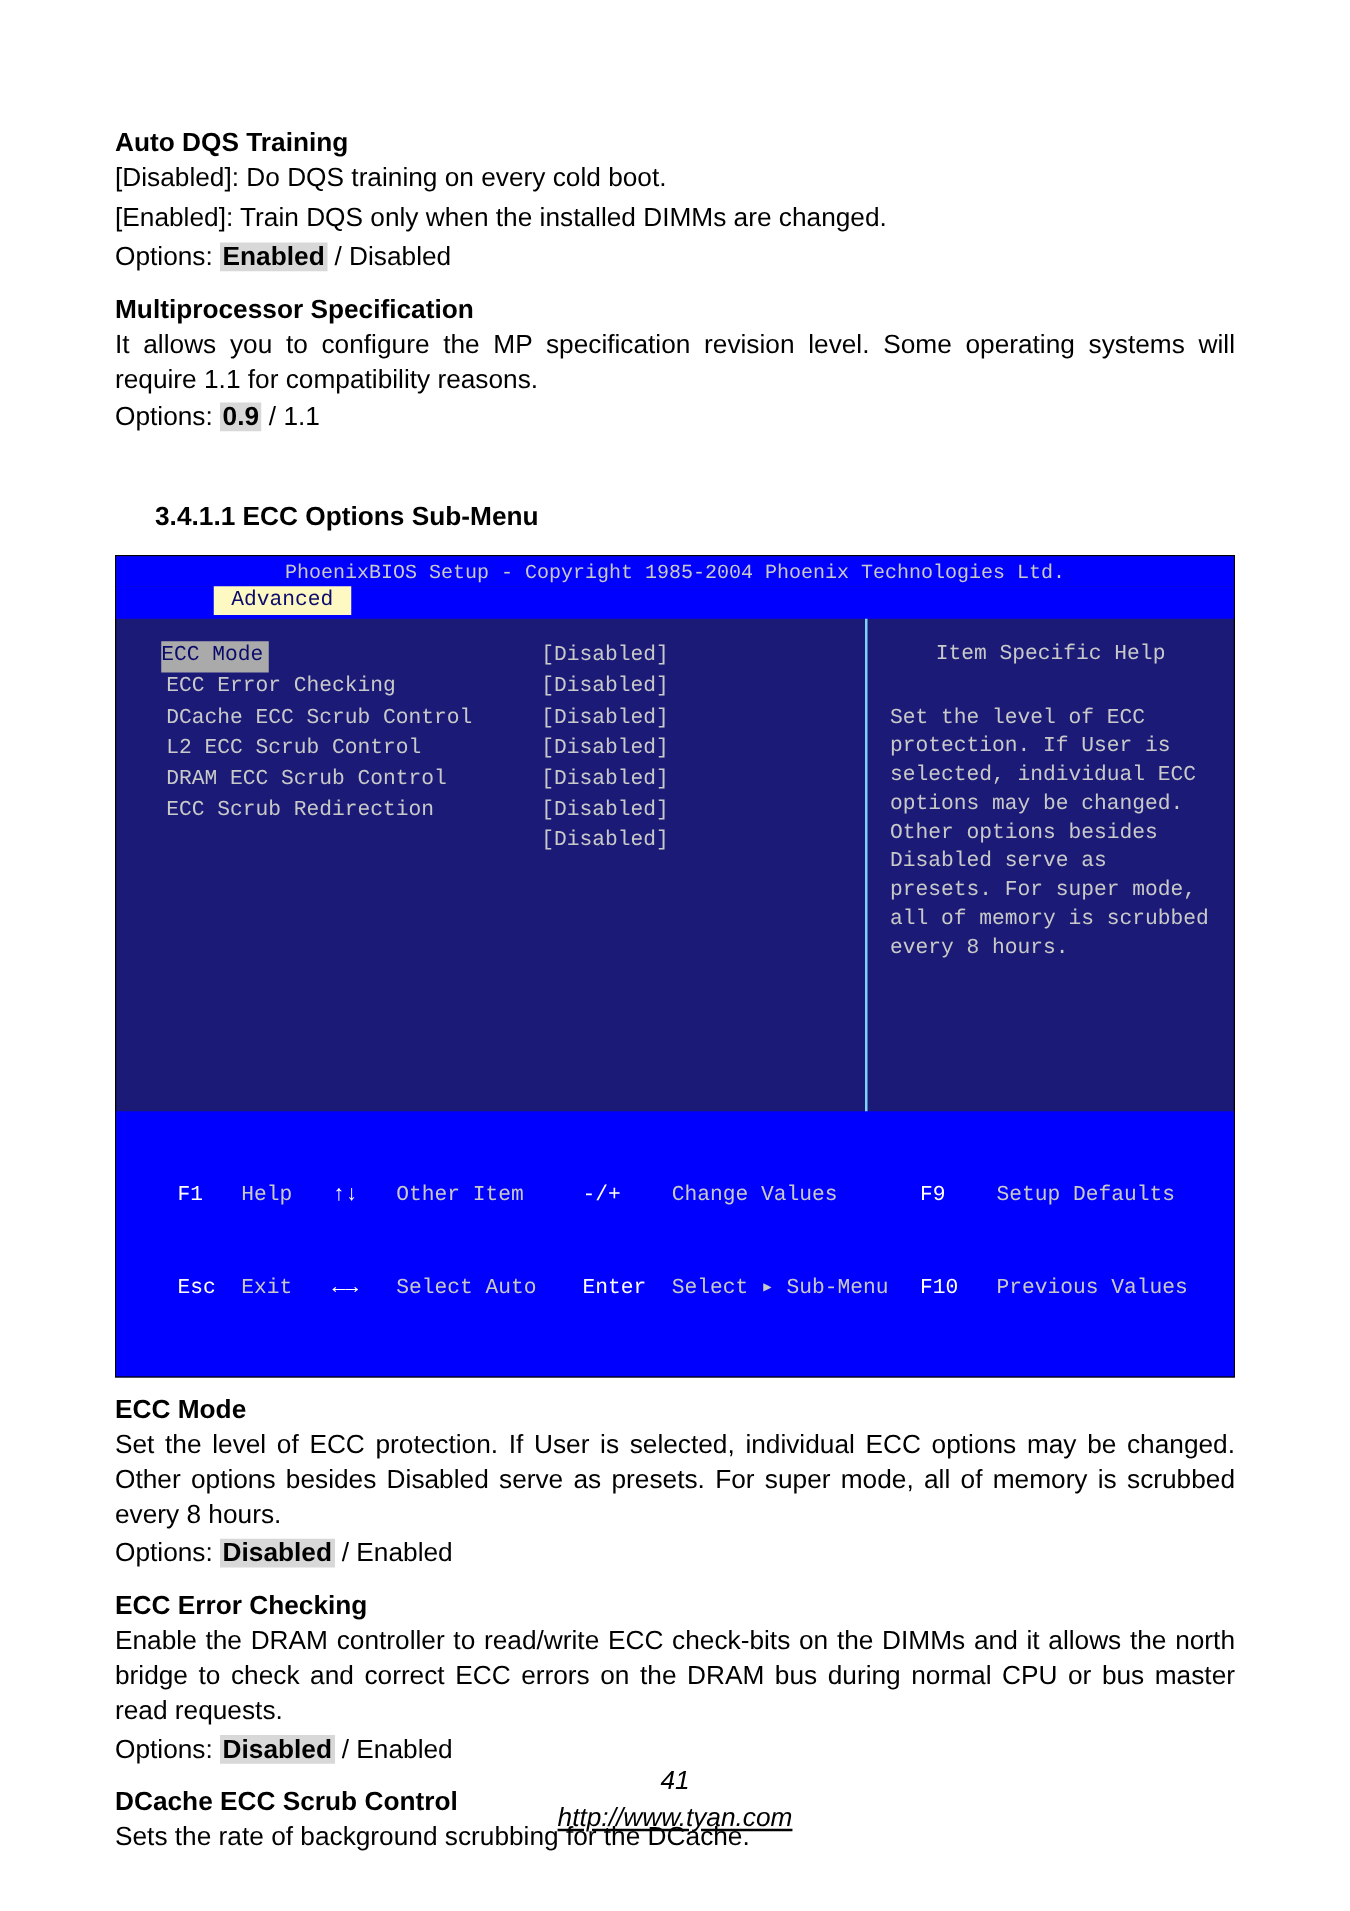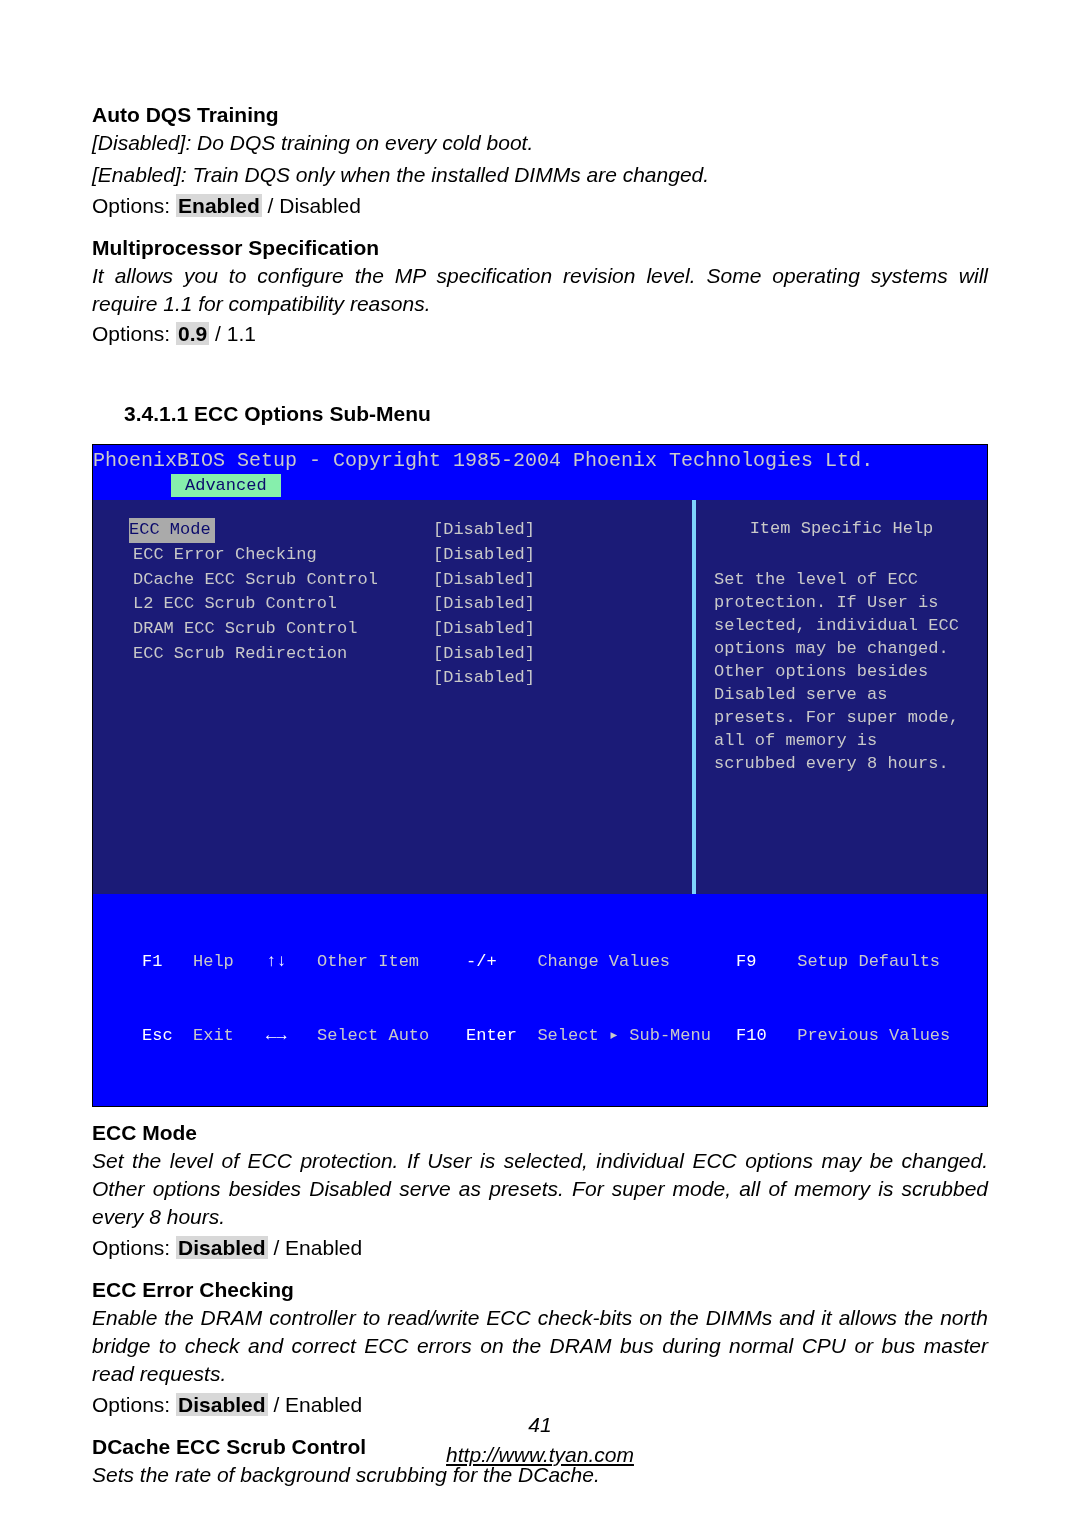--- a/index.html
+++ b/index.html
@@ -14,21 +14,20 @@
     position: relative;
   }
   .section-heading {
     font-weight: bold;
     margin-top: 8px;
     margin-bottom: 2px;
   }
   .para {
     line-height: 1.35;
     margin-bottom: 4px;
-    font-style: italic;
   }
   .para.justify {
     text-align: justify;
   }
   .opts { margin-bottom: 18px; }
   .hl {
     background: #d8d8d8;
     font-weight: bold;
     padding: 0 2px;
   }
@@ -42,32 +41,32 @@
     border: 1px solid #000;
     margin: 0 0 14px 0;
     font-family: "Courier New", monospace;
     font-size: 17px;
     color: #c9c9c9;
     background: #1b1b77;
   }
   .bios-top {
     background: #0000ff;
     color: #c9c9c9;
-    text-align: left;
+    text-align: center;
     padding: 4px 0 2px 0;
-    font-size: 20px;
+    font-size: 16px;
   }
   .bios-tabrow {
     background: #0000ff;
     padding: 0 0 0 78px;
     height: 26px;
   }
   .bios-tab {
     display: inline-block;
-    background: #86efac;
+    background: #fef9c3;
     color: #0b0b6b;
     padding: 2px 14px 2px 14px;
   }
   .bios-body {
     display: flex;
     height: 394px;
   }
   .bios-left {
     flex: 1;
     padding: 18px 0 0 40px;
@@ -77,21 +76,21 @@
   .bios-values { width: 160px; line-height: 1.45; }
   .bios-row-sel {
     background: #aaaaaa;
     color: #0b0b6b;
     display: inline-block;
     padding: 0 4px 0 0;
     margin-left: -4px;
   }
   .bios-right {
     width: 295px;
-    border-left: 4px solid #7dd3fc;
+    border-left: 2px solid #7dd3fc;
     padding: 18px 18px 0 18px;
     line-height: 1.35;
   }
   .bios-right-title { text-align: center; margin-bottom: 28px; }
   .bios-footer {
     background: #0000ff;
     color: #c9c9c9;
     padding: 6px 0 8px 15px;
     display: flex;
     line-height: 1.45;

